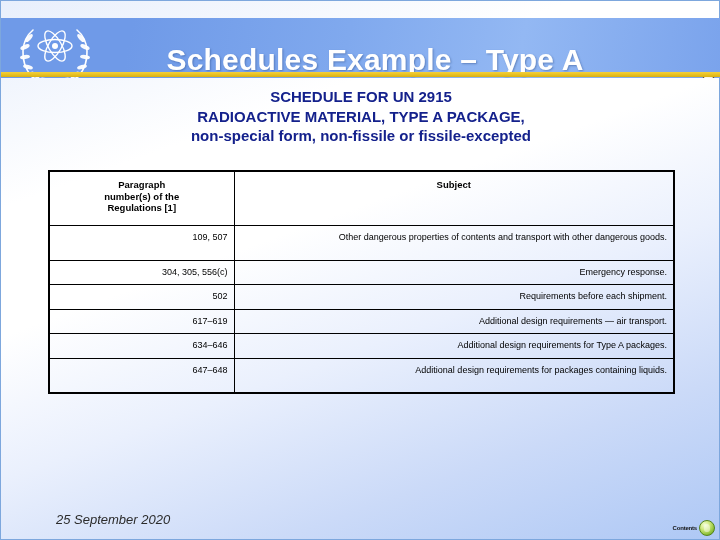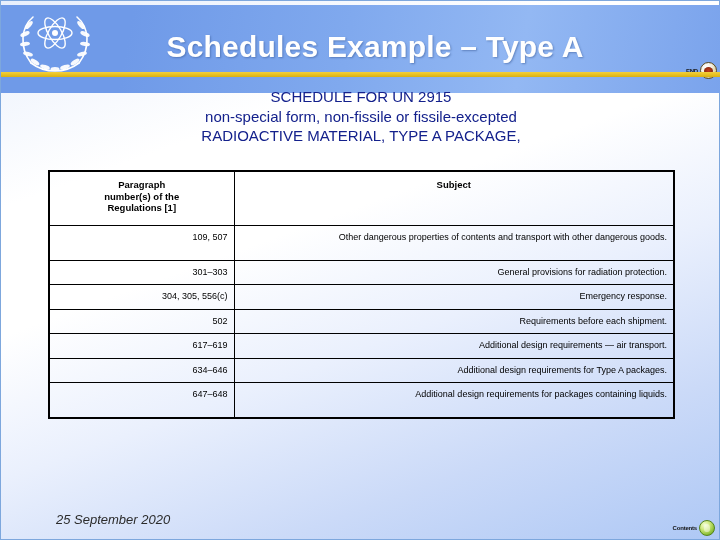--- a/index.html
+++ b/index.html
@@ -25,23 +25,23 @@
         #eaf0fd 60%,
         #cbdaf8 80%,
         #aec8f5 100%);
     box-sizing: border-box;
     border: 1px solid #7da7dd;
   }
 
   
   #header-band {
     position: absolute;
-    left: 0; top: 4px;
-    width: 720px;
-    height: 88px;
+    left: 0; top: 17px;
+    width: 720px;
+    height: 60px;
     background: linear-gradient(100deg, #6f9ae8 0%, #6f9ae8 18%, #80a9ee 48%, #93b8f3 72%, #7aa3ec 100%);
     overflow: hidden;
   }
   #header-rule {
     position: absolute;
     left: 0; top: 71px;
     width: 720px;
     height: 5px;
     background: linear-gradient(180deg, #f2cf3d 0%, #e8c020 55%, #d8b014 100%);
   }
@@ -99,21 +99,21 @@
 
   
   #subtitle {
     position: absolute;
     left: 60px;
     top: 86px;
     width: 600px;
     text-align: center;
     color: #14218c;
     font-size: 15px;
-    font-weight: normal;
+    font-weight: bold;
     line-height: 19.5px;
   }
   #subtitle .sub-line { display: block; white-space: nowrap; }
 
   
   #schedule-table {
     position: absolute;
     left: 47px;
     top: 169px;
     width: 625px;
@@ -230,22 +230,22 @@
 
     <div id="end-marker">
       <span class="end-label">END</span>
       <span class="mini-globe"></span>
     </div>
   </div>
   <div id="header-rule"></div>
 
   <div id="subtitle">
     <span class="sub-line">SCHEDULE FOR UN 2915</span>
+    <span class="sub-line">RADIOACTIVE MATERIAL, TYPE A PACKAGE,</span>
     <span class="sub-line">non-special form, non-fissile or fissile-excepted</span>
-    <span class="sub-line">RADIOACTIVE MATERIAL, TYPE A PACKAGE,</span>
   </div>
 
   <table id="schedule-table">
     <colgroup>
         <col class="c1">
         <col class="c2">
       </colgroup>
     <thead>
       <tr>
         <th>
@@ -255,24 +255,20 @@
         </th>
         <th class="subject-head">Subject</th>
       </tr>
     </thead>
     <tbody id="schedule-body">
         <tr class="tall">
           <td>109, 507</td>
           <td>Other dangerous properties of contents and transport with other dangerous goods.</td>
         </tr>
         <tr>
-          <td>301–303</td>
-          <td>General provisions for radiation protection.</td>
-        </tr>
-        <tr>
           <td>304, 305, 556(c)</td>
           <td>Emergency response.</td>
         </tr>
         <tr>
           <td>502</td>
           <td>Requirements before each shipment.</td>
         </tr>
         <tr>
           <td>617–619</td>
           <td>Additional design requirements — air transport.</td>

